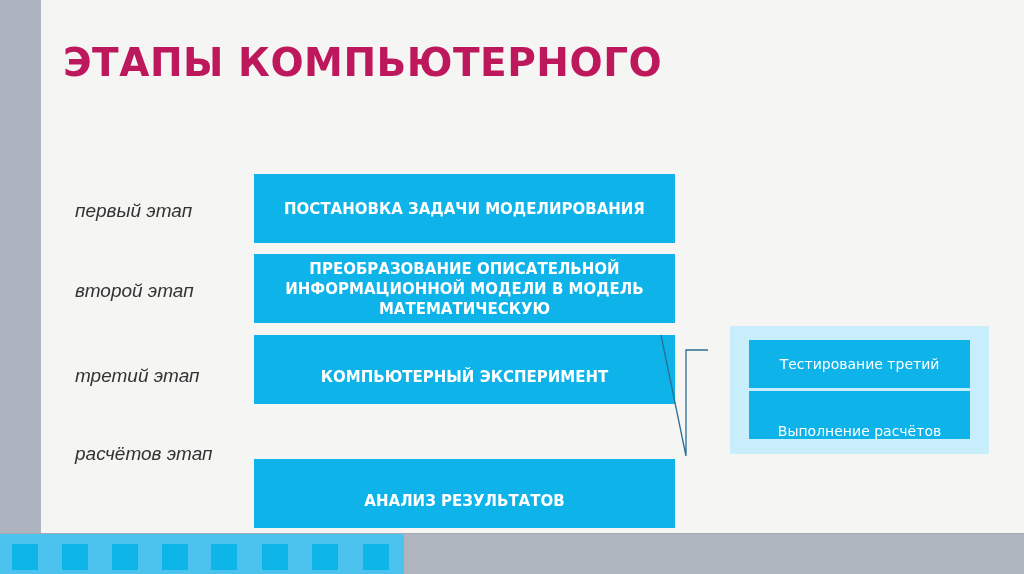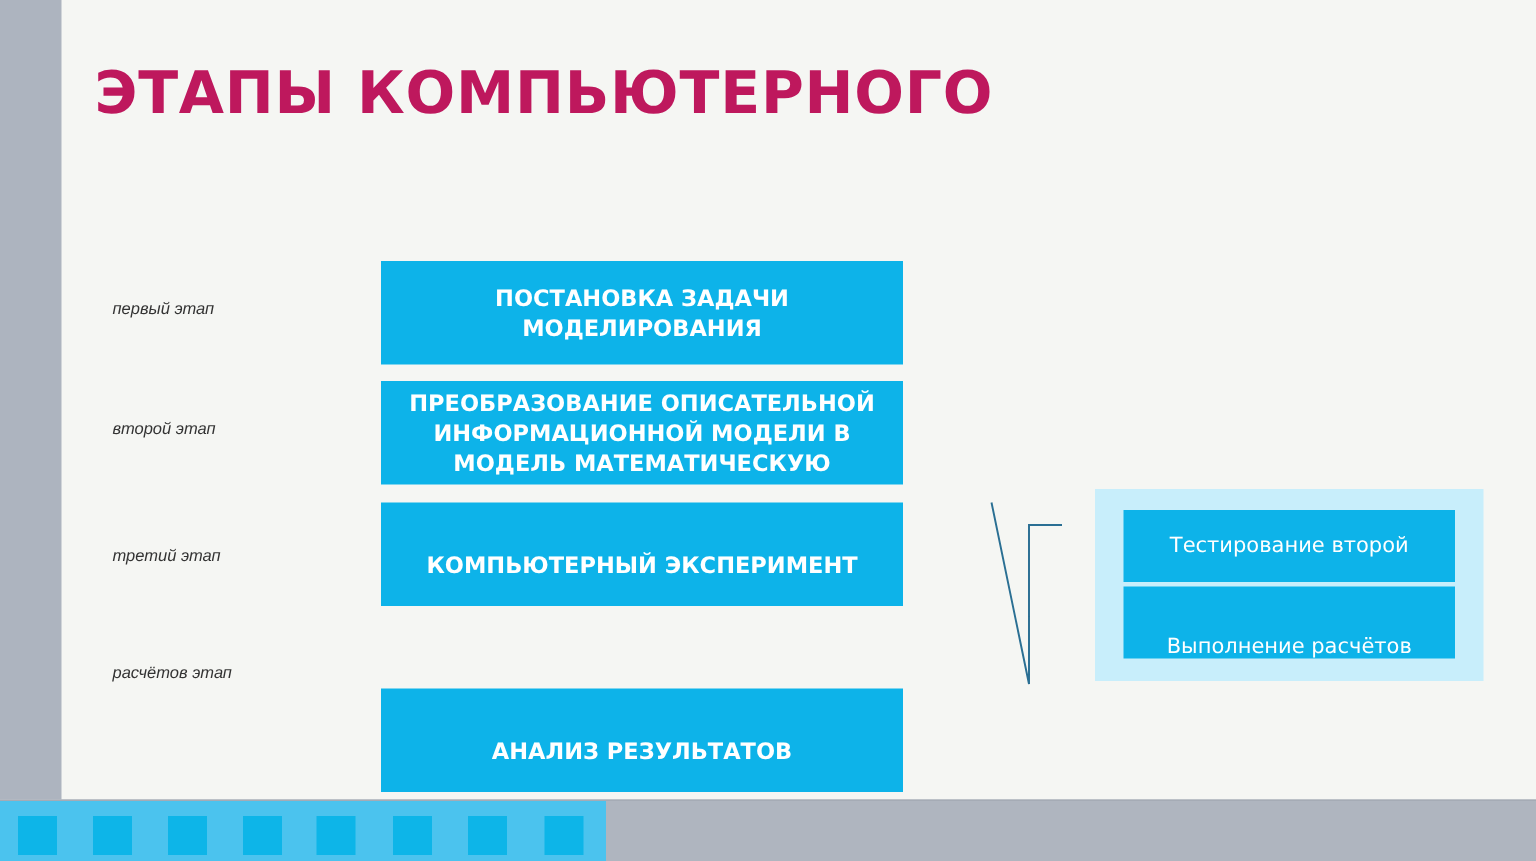--- a/index.html
+++ b/index.html
@@ -14,25 +14,25 @@
       background: #adb4bf;
     }
     .title {
       position: absolute; left: 63px; top: 40px; width: 900px;
       color: #be185d; font-weight: bold; font-size: 39px; line-height: 46px;
       letter-spacing: 0.5px;
       font-family: "DejaVu Sans", sans-serif;
     }
     .stage-label {
       position: absolute; left: 75px; width: 170px;
-      color: #333; font-style: italic; font-size: 11px;
+      color: #333; font-style: italic; font-size: 19px;
       font-family: "Liberation Sans", sans-serif;
     }
     .stage-box {
-      position: absolute; left: 254px; width: 348px; height: 69px;
+      position: absolute; left: 254px; width: 421px; height: 69px;
       background: #0db3e9; color: #ffffff;
       display: flex; align-items: center; justify-content: center; text-align: center;
       font-weight: bold; font-size: 15px; line-height: 20px;
       font-family: "DejaVu Sans", sans-serif;
       padding: 0 12px;
     }
     .stage-box.top-align { align-items: flex-start; padding-top: 32px; }
     .side-panel {
       position: absolute; left: 730px; top: 326px; width: 259px; height: 128px;
       background: #c8eefb;
@@ -84,21 +84,21 @@
 <div class="stage-box top-align" style="top:415px;margin-top:44px;">
   <span>АНАЛИЗ РЕЗУЛЬТАТОВ</span>
 </div>
 
 <svg class="connector" width="70" height="130" viewBox="0 0 70 130">
   <polyline points="11,5 36,126 36,20 58,20" fill="none" stroke="#2a6f93" stroke-width="1.3"></polyline>
 </svg>
 
 <div class="side-panel">
   <div class="side-box" style="top:14px;">
-    <span>Тестирование второй</span>
+    <span>Тестирование третий</span>
   </div>
   <div class="side-box" style="top:65px;align-items:flex-end;">
     <span>Выполнение расчётов</span>
   </div>
 </div>
 
 <div class="bottom-strip">
   <div class="bottom-blue">
     <div class="sq" style="left:12px;"></div>
     <div class="sq" style="left:62px;"></div>

